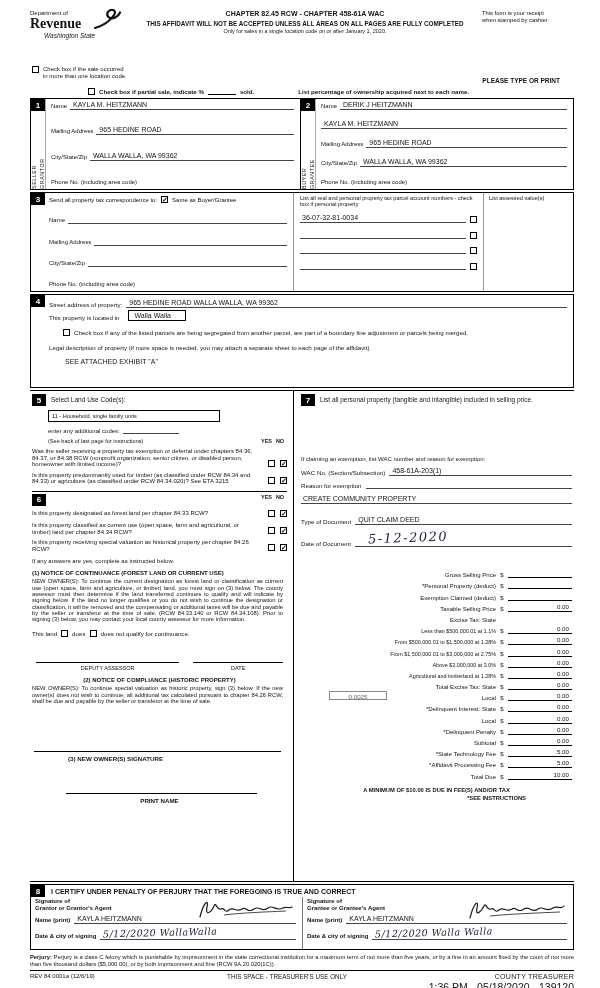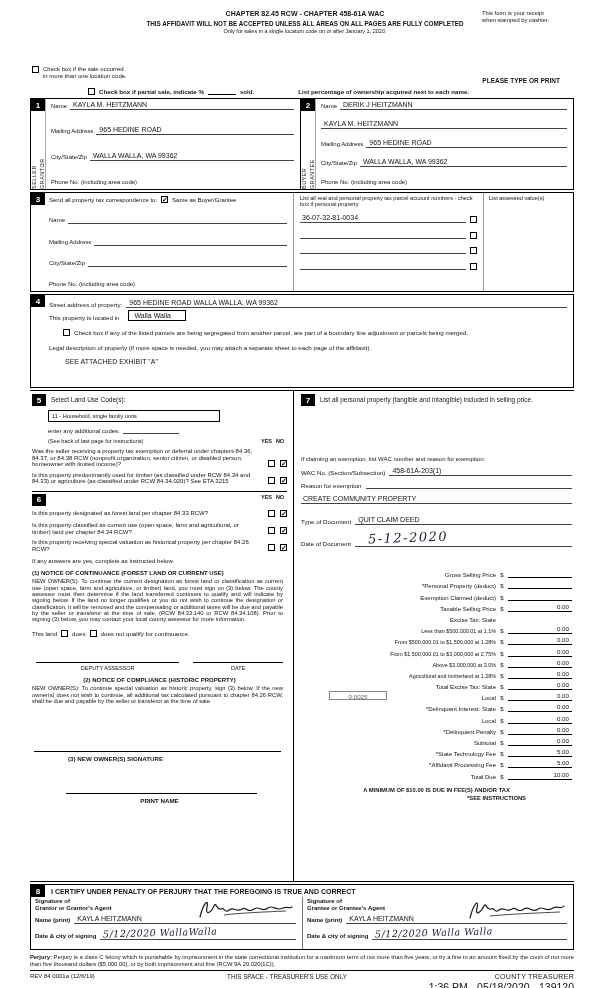--- a/index.html
+++ b/index.html
@@ -156,20 +156,28 @@
   .fright { width:180px; text-align:right; }
   .fct { font-size:7px; letter-spacing:0.3px; }
   .fstamp { font-size:10.5px; margin-top:1px; white-space:nowrap; }
 </style>
 </head>
 <body>
 
 <div class="page">
 
   <div id="hdr">
+    <div id="logo">
+      <div class="dept">Department of</div>
+      <svg width="30" height="22" viewBox="0 0 30 22">
+        <path d="M3 20 C10 18 18 13 22 7 C24 4 23 1.5 19 2 C15 2.8 14 7.5 17 9.5 C20 11.5 26 9.5 28 4.5" fill="none" stroke="#111" stroke-width="2.2" stroke-linecap="round"></path>
+      </svg>
+      <div class="revname">Revenue</div>
+      <div class="wastate">Washington State</div>
+    </div>
     <div id="titleblk">
       <div class="t2">CHAPTER 82.45 RCW - CHAPTER 458-61A WAC</div>
       <div class="t3">THIS AFFIDAVIT WILL NOT BE ACCEPTED UNLESS ALL AREAS ON ALL PAGES ARE FULLY COMPLETED</div>
       <div class="t4">Only for sales in a single location code on or after January 1, 2020.</div>
     </div>
     <div id="receipt">
       <div>This form is your receipt</div>
       <div>when stamped by cashier.</div>
     </div>
   </div>

